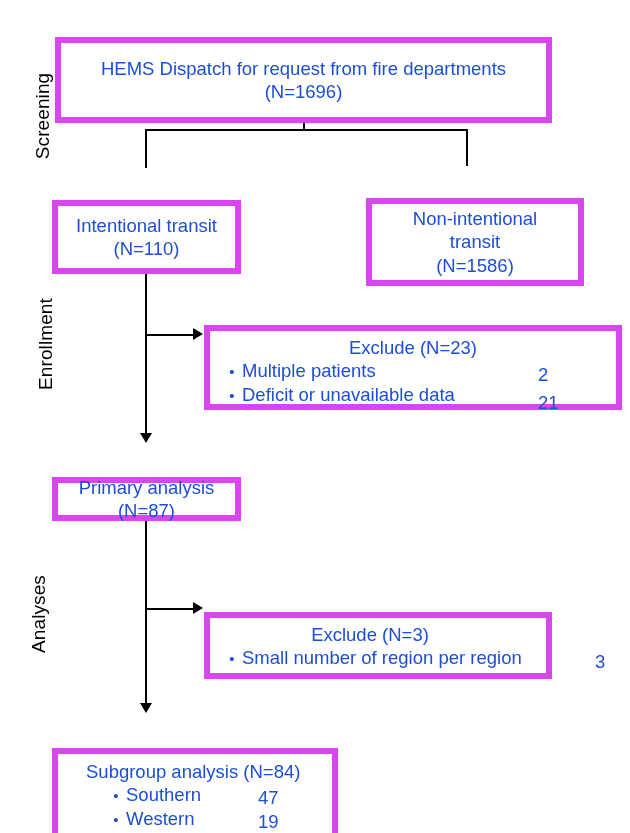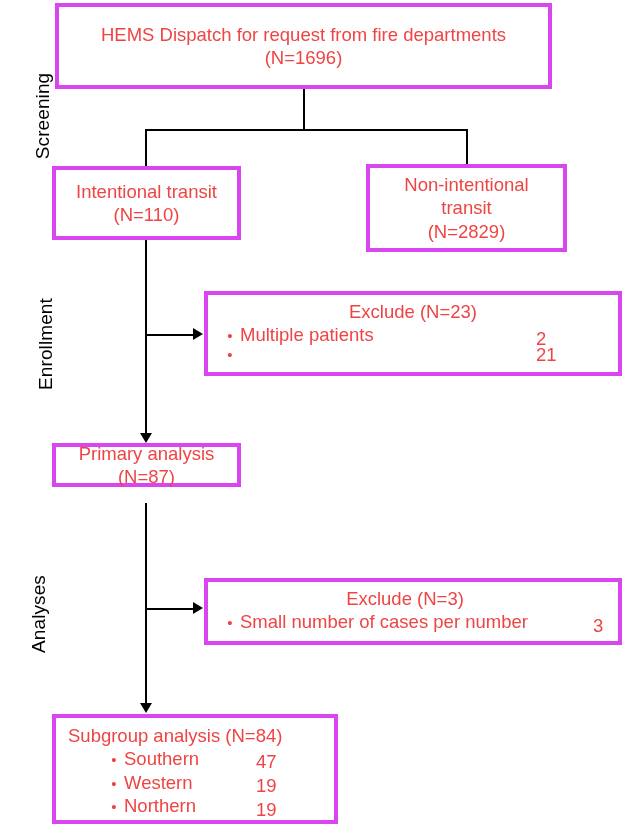--- a/index.html
+++ b/index.html
@@ -34,25 +34,26 @@
   }
   .stage-label span {
     display: inline-block;
     transform: rotate(-90deg);
   }
 
   
   .box {
     position: absolute;
     box-sizing: border-box;
-    border: 4px solid #d946ef;
+    border: 6px solid #d946ef;
     background: #ffffff;
     font-size: 18.5px;
     line-height: 1.26;
-    color: #ef4444;
+    color: #1d4ed8;
+    margin-top: 34px;
   }
   .box-center {
     display: flex;
     flex-direction: column;
     align-items: center;
     justify-content: center;
     text-align: center;
   }
   .box-line { display: block; white-space: nowrap; }
 
@@ -148,55 +149,56 @@
   <div class="box box-center" style="left:55px; top:3px; width:497px; height:86px;">
     <span class="box-line">HEMS Dispatch for request from fire departments</span>
     <span class="box-line">(N=1696)</span>
   </div>
 
   <div class="box box-center" style="left:52px; top:166px; width:189px; height:74px;">
     <span class="box-line">Intentional transit</span>
     <span class="box-line">(N=110)</span>
   </div>
 
-  <div class="box box-center" style="left:366px; top:164px; width:201px; height:88px;">
+  <div class="box box-center" style="left:366px; top:164px; width:218px; height:88px;">
     <span class="box-line">Non-intentional</span>
     <span class="box-line">transit</span>
-    <span class="box-line">(N=2829)</span>
+    <span class="box-line">(N=1586)</span>
   </div>
 
   <div class="box" style="left:204px; top:291px; width:418px; height:85px; padding:5px 0 16px 0;">
     <div class="excl-head">Exclude (N=23)</div>
     <div class="bullet-row" style="padding-left:12px;">
       <span class="bullet-dot">•</span>
       <span class="bullet-text">Multiple patients</span>
       <span class="bullet-num" style="left:328px; top:32px;">2</span>
     </div>
     <div class="bullet-row" style="padding-left:12px;">
       <span class="bullet-dot">•</span>
-      <span class="bullet-num" style="left:328px; top:48px;">21</span>
+      <span class="bullet-text">Deficit or unavailable data</span>
+      <span class="bullet-num" style="left:328px; top:60px;">21</span>
     </div>
   </div>
 
   <div class="box box-center" style="left:52px; top:443px; width:189px; height:44px;">
     <span class="box-line">Primary analysis</span>
     <span class="box-line">(N=87)</span>
   </div>
 
-  <div class="box" style="left:204px; top:578px; width:418px; height:67px; padding:5px 16px 0 0;">
+  <div class="box" style="left:204px; top:578px; width:348px; height:67px; padding:5px 16px 0 0;">
     <div class="excl-head">Exclude (N=3)</div>
     <div class="bullet-row" style="padding-left:12px;">
       <span class="bullet-dot">•</span>
-      <span class="bullet-text">Small number of cases per number</span>
+      <span class="bullet-text">Small number of region per region</span>
       <span class="bullet-num" style="left:385px; top:32px;">3</span>
     </div>
   </div>
 
   <div class="box" style="left:52px; top:714px; width:286px; height:110px; padding:6px 0 0 0;">
-    <div style="padding-left:12px; white-space:nowrap;">Subgroup analysis (N=84)</div>
+    <div style="padding-left:28px; white-space:nowrap;">Subgroup analysis (N=84)</div>
     <div class="bullet-row" style="padding-left:48px;">
       <span class="bullet-dot">•</span>
       <span class="bullet-text">Southern</span>
       <span class="bullet-num" style="left:200px; top:32px;">47</span>
     </div>
     <div class="bullet-row" style="padding-left:48px;">
       <span class="bullet-dot">•</span>
       <span class="bullet-text">Western</span>
       <span class="bullet-num" style="left:200px; top:56px;">19</span>
     </div>

